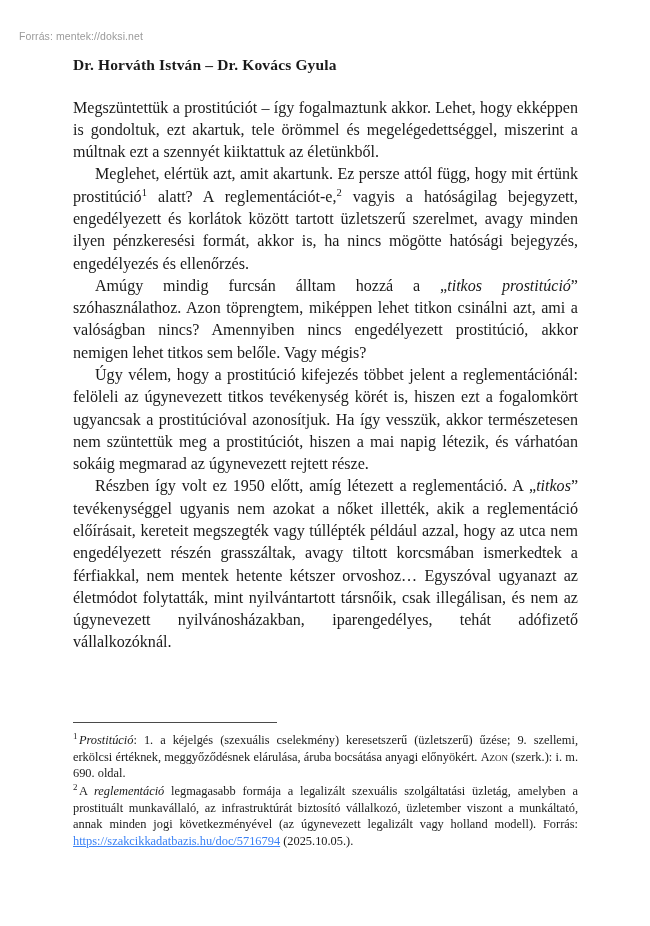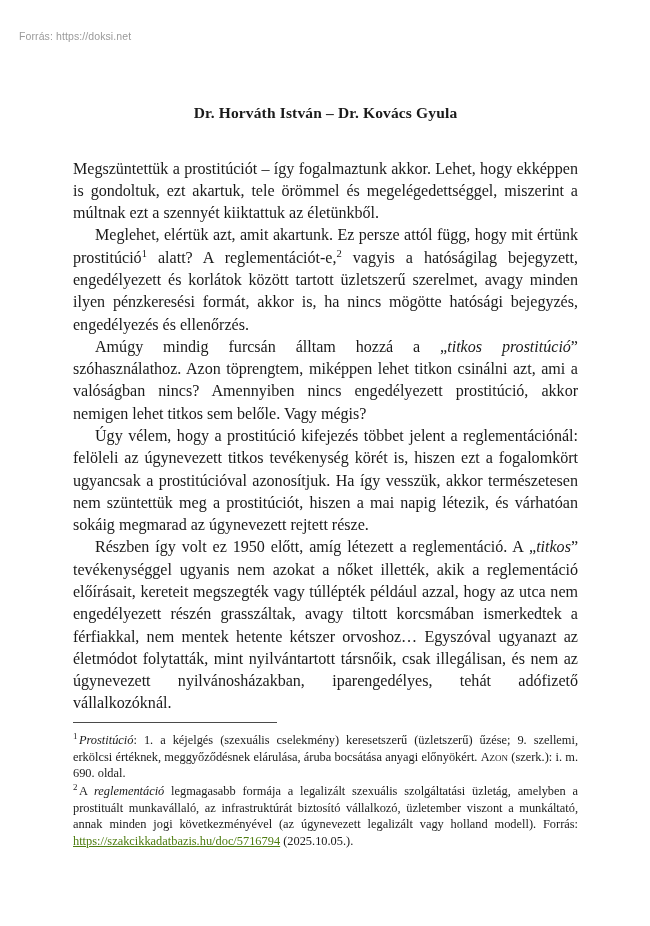--- a/index.html
+++ b/index.html
@@ -30,37 +30,36 @@
     letter-spacing: 0.1px;
     white-space: nowrap;
   }
   .content {
     position: absolute;
     left: 73px;
     top: 0;
     width: 505px;
   }
   .authors {
-    margin-top: 104px;
-    text-align: center;
+    margin-top: 56px;
     font-size: 15.5px;
     font-weight: bold;
     letter-spacing: 0.15px;
     line-height: 1.2;
   }
   .doc-title {
     margin-top: 6px;
     text-align: center;
     font-size: 20.5px;
     font-weight: bold;
     letter-spacing: 0.1px;
     line-height: 1.2;
   }
   .body-text {
-    margin-top: 35px;
+    margin-top: 22px;
   }
   p.para {
     margin: 0;
     font-size: 16.1px;
     line-height: 1.385;
     text-align: justify;
     text-justify: inter-word;
     hyphens: manual;
     letter-spacing: -0.02px;
   }
@@ -101,30 +100,30 @@
   sup.fnnum {
     font-size: 0.72em;
     vertical-align: super;
     line-height: 0;
     margin-right: 1.5px;
   }
   .smallcaps {
     font-variant: small-caps;
   }
   a.fnlink {
-    color: #4d7c0f;
+    color: #3b82f6;
     text-decoration: underline;
   }
 </style>
 </head>
 <body>
 
 <div class="page">
 
-  <div class="watermark">Forrás: https://doksi.net</div>
+  <div class="watermark">Forrás: mentek://doksi.net</div>
 
   <div class="content">
 
     <div class="authors">Dr. Horváth István – Dr. Kovács Gyula</div>
 
 
     <div class="body-text">
 
       <p class="para"><span>Megszüntettük a prostitúciót – így fogalmaztunk akkor. Lehet, hogy ekképpen is gondoltuk, ezt akartuk, tele örömmel és megelégedettséggel, miszerint a múltnak ezt a szennyét kiiktattuk az életünkből.</span></p>
 

